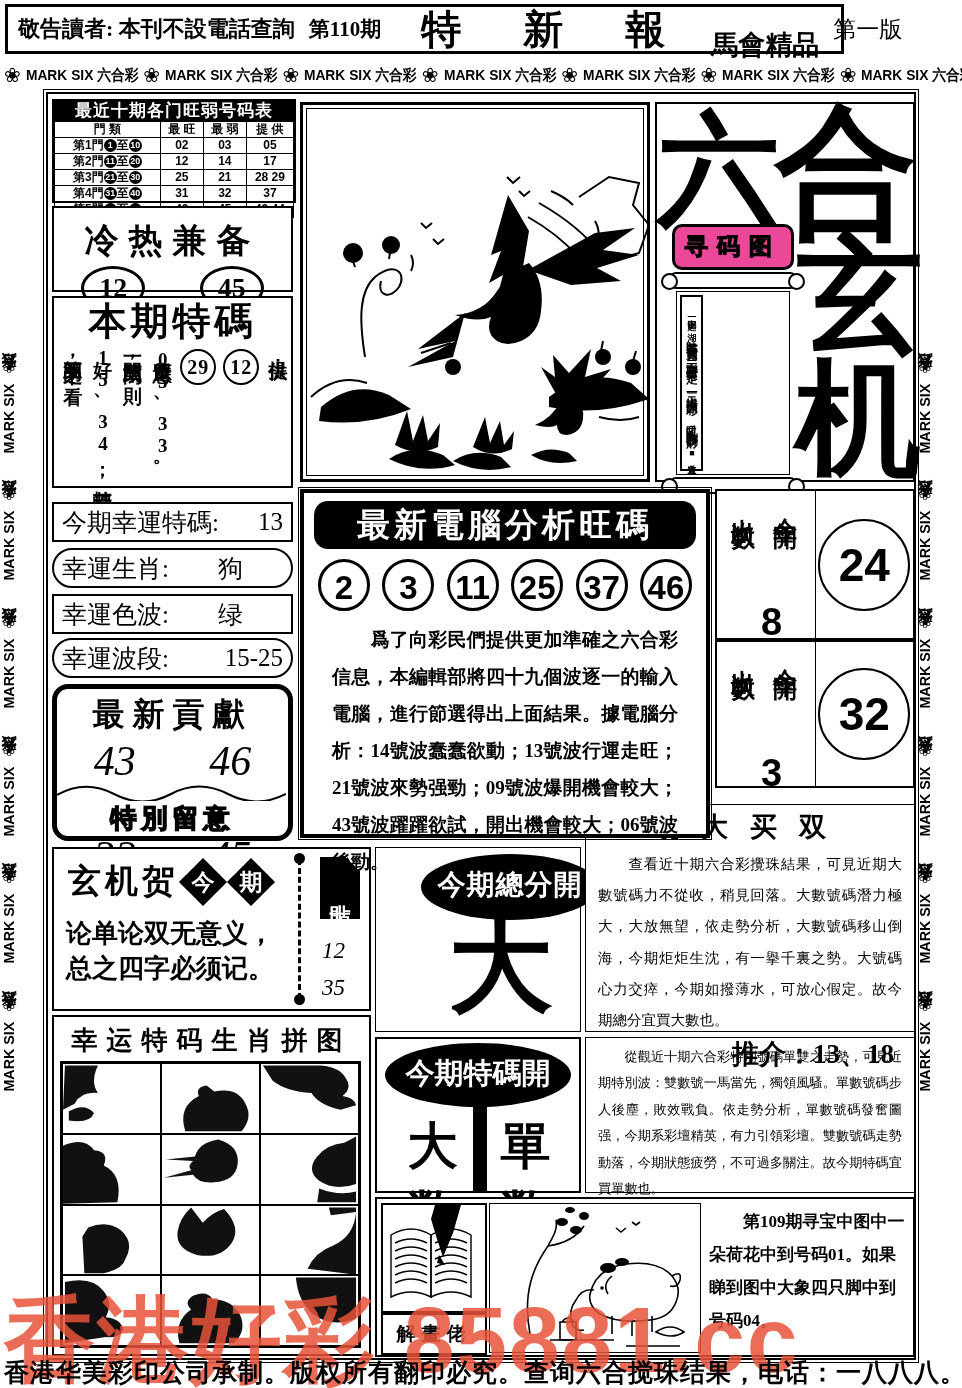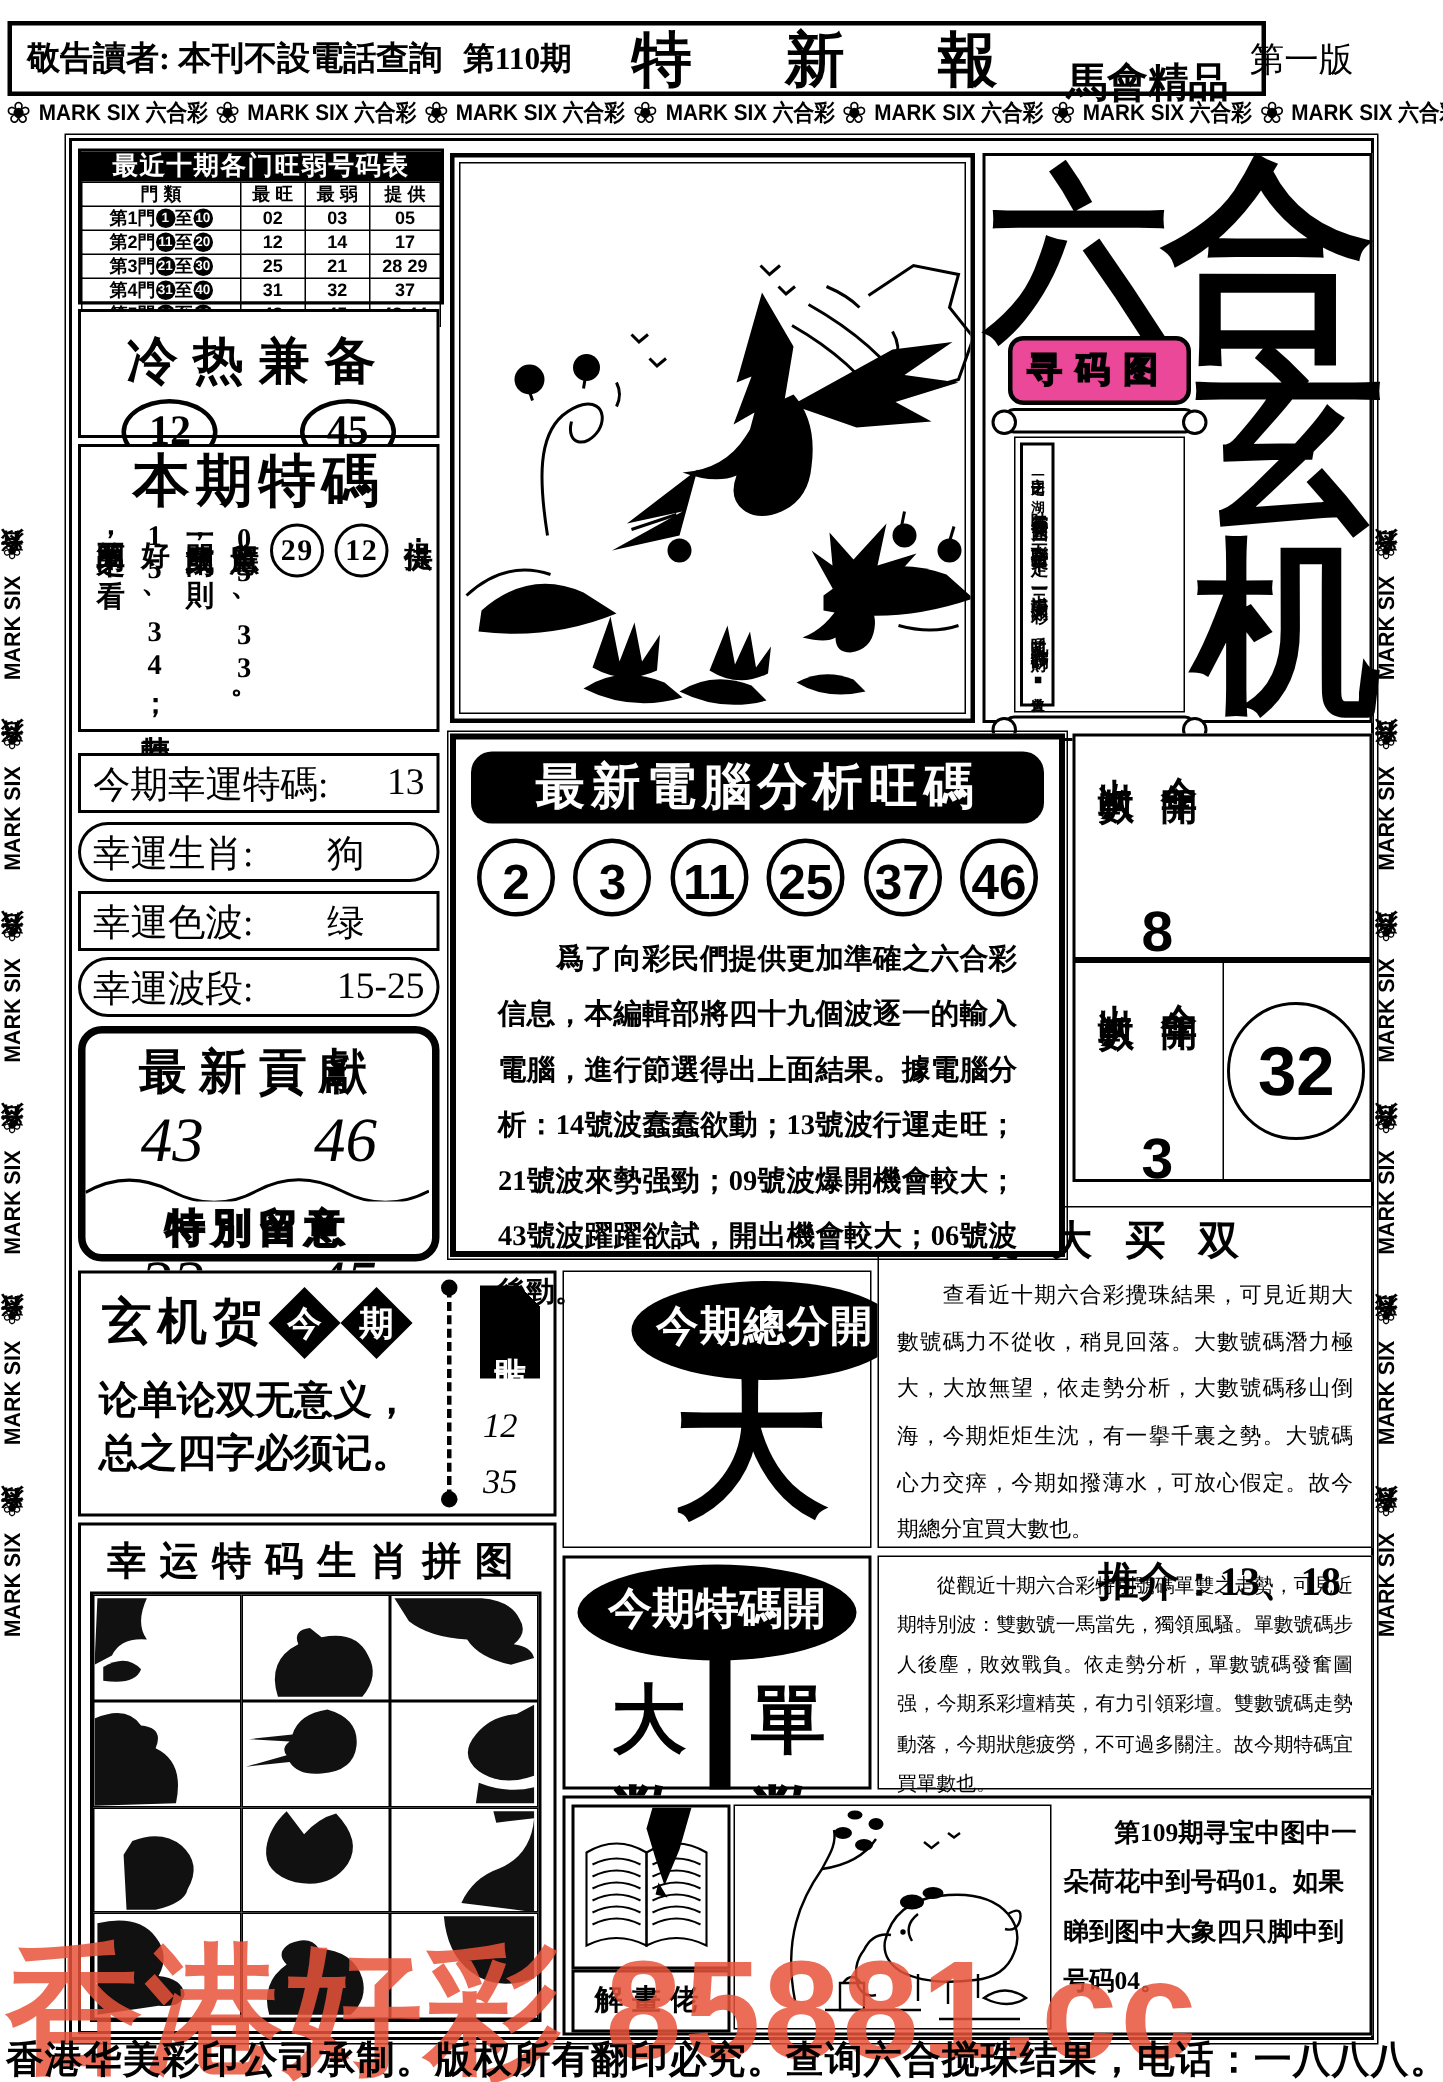--- a/index.html
+++ b/index.html
@@ -1,20 +1,20 @@
 <!DOCTYPE html>
 <html><head>
 <meta charset="utf-8">
 <style>
   html,body{margin:0;padding:0;background:#fff;}
   #page{position:relative;width:962px;height:1388px;background:#fff;overflow:hidden;
         font-family:"Liberation Serif","DejaVu Serif",serif;color:#000;}
   .abs{position:absolute;}
   
-  #hdr{left:5px;top:14px;width:839px;height:50px;border:3px solid #000;
+  #hdr{left:5px;top:4px;width:839px;height:50px;border:3px solid #000;
        display:flex;align-items:center;padding:0 10px;box-sizing:border-box;gap:14px;}
   #hdr .notice{font-size:22px;font-weight:bold;white-space:nowrap;}
   #hdr .issue{font-size:21px;font-weight:bold;white-space:nowrap;}
   #hdr .ttl{font-size:40px;font-weight:bold;letter-spacing:26px;white-space:nowrap;margin-left:26px;}
   #hdr .brand{font-size:27px;font-weight:bold;white-space:nowrap;margin-left:6px;margin-top:32px;}
   #hdr .ed{font-size:23px;margin-left:auto;white-space:nowrap;}
   
   #topstrip{left:0;top:60px;width:962px;height:30px;display:flex;align-items:center;
             justify-content:space-between;padding:0 4px;box-sizing:border-box;
             font-family:"Liberation Sans","DejaVu Sans",sans-serif;}
@@ -482,20 +482,23 @@
     </div>
 
     <div class="box app" style="top:395px;height:151px;">
       <div class="l">
         <div class="labels">
             <span>今年開</span>
             <span>出次數</span>
           </div>
         <div class="cnt">8</div>
       </div>
+      <div class="r">
+          <span class="bigc">24</span>
+        </div>
     </div>
     <div class="box app" style="top:546px;height:148px;">
       <div class="l">
         <div class="labels">
             <span>今年開</span>
             <span>出次數</span>
           </div>
         <div class="cnt">3</div>
       </div>
       <div class="r">

